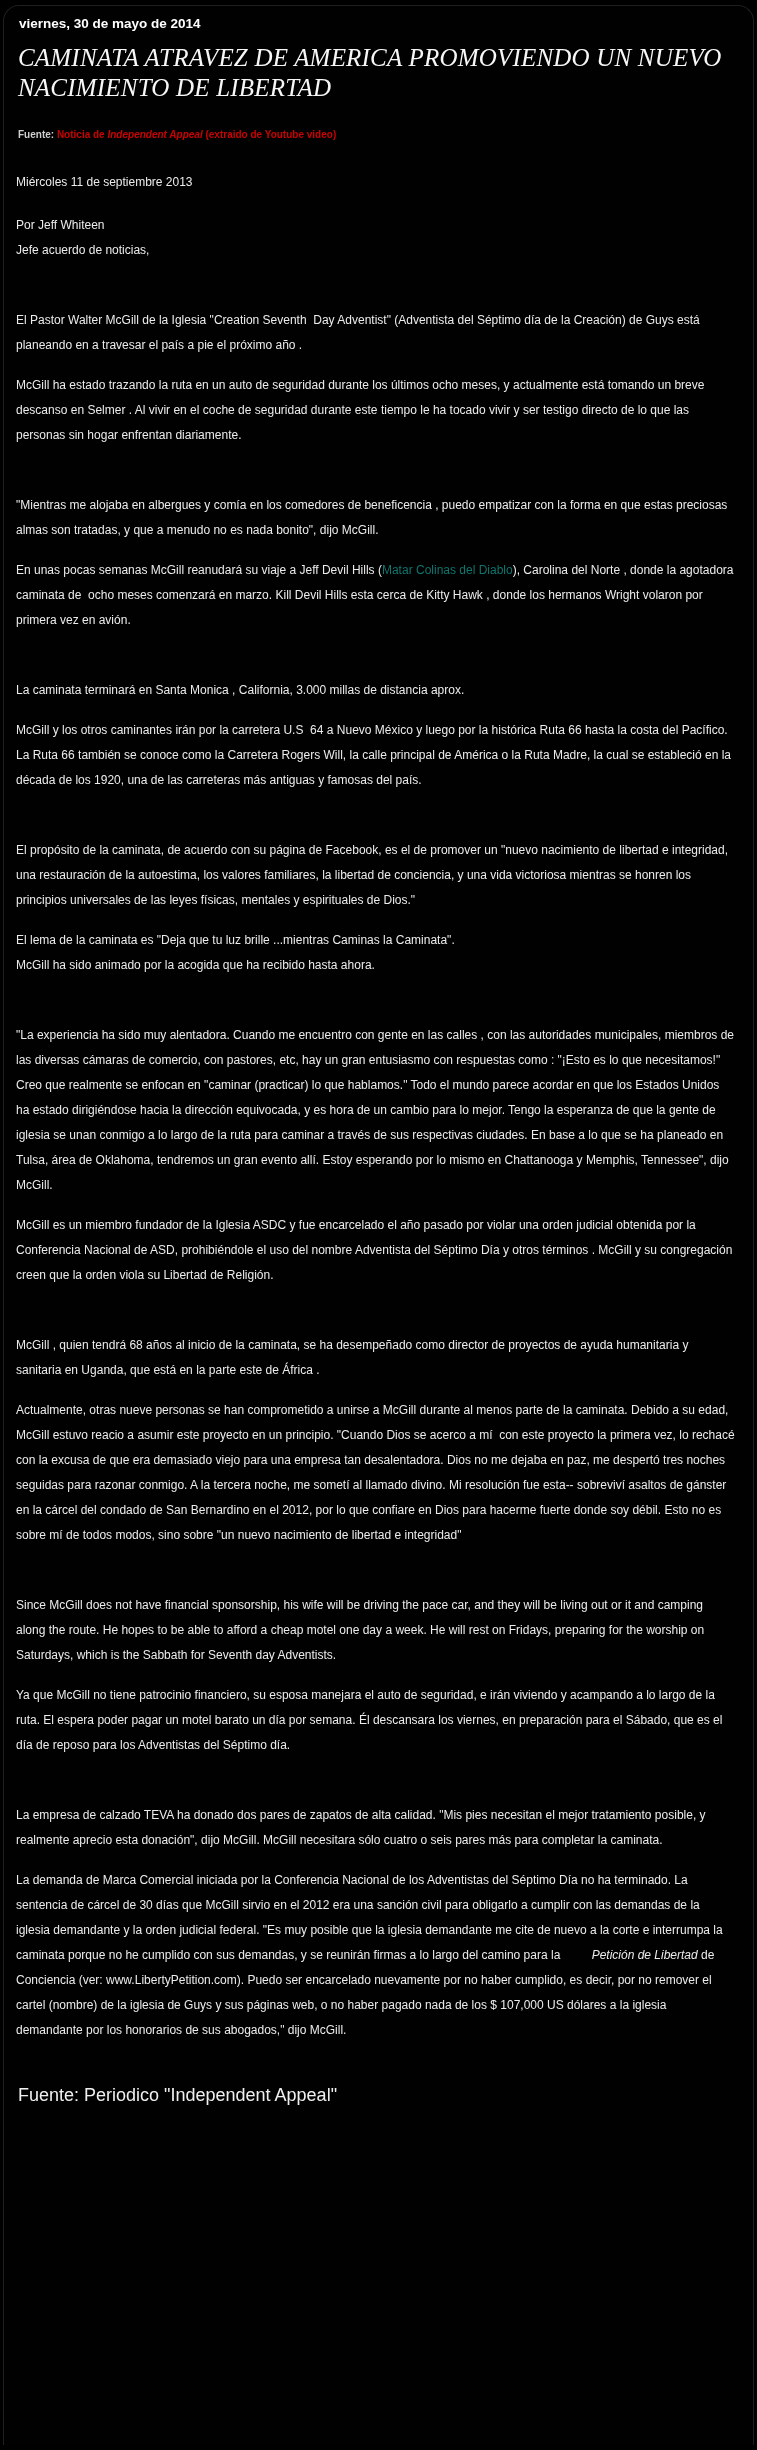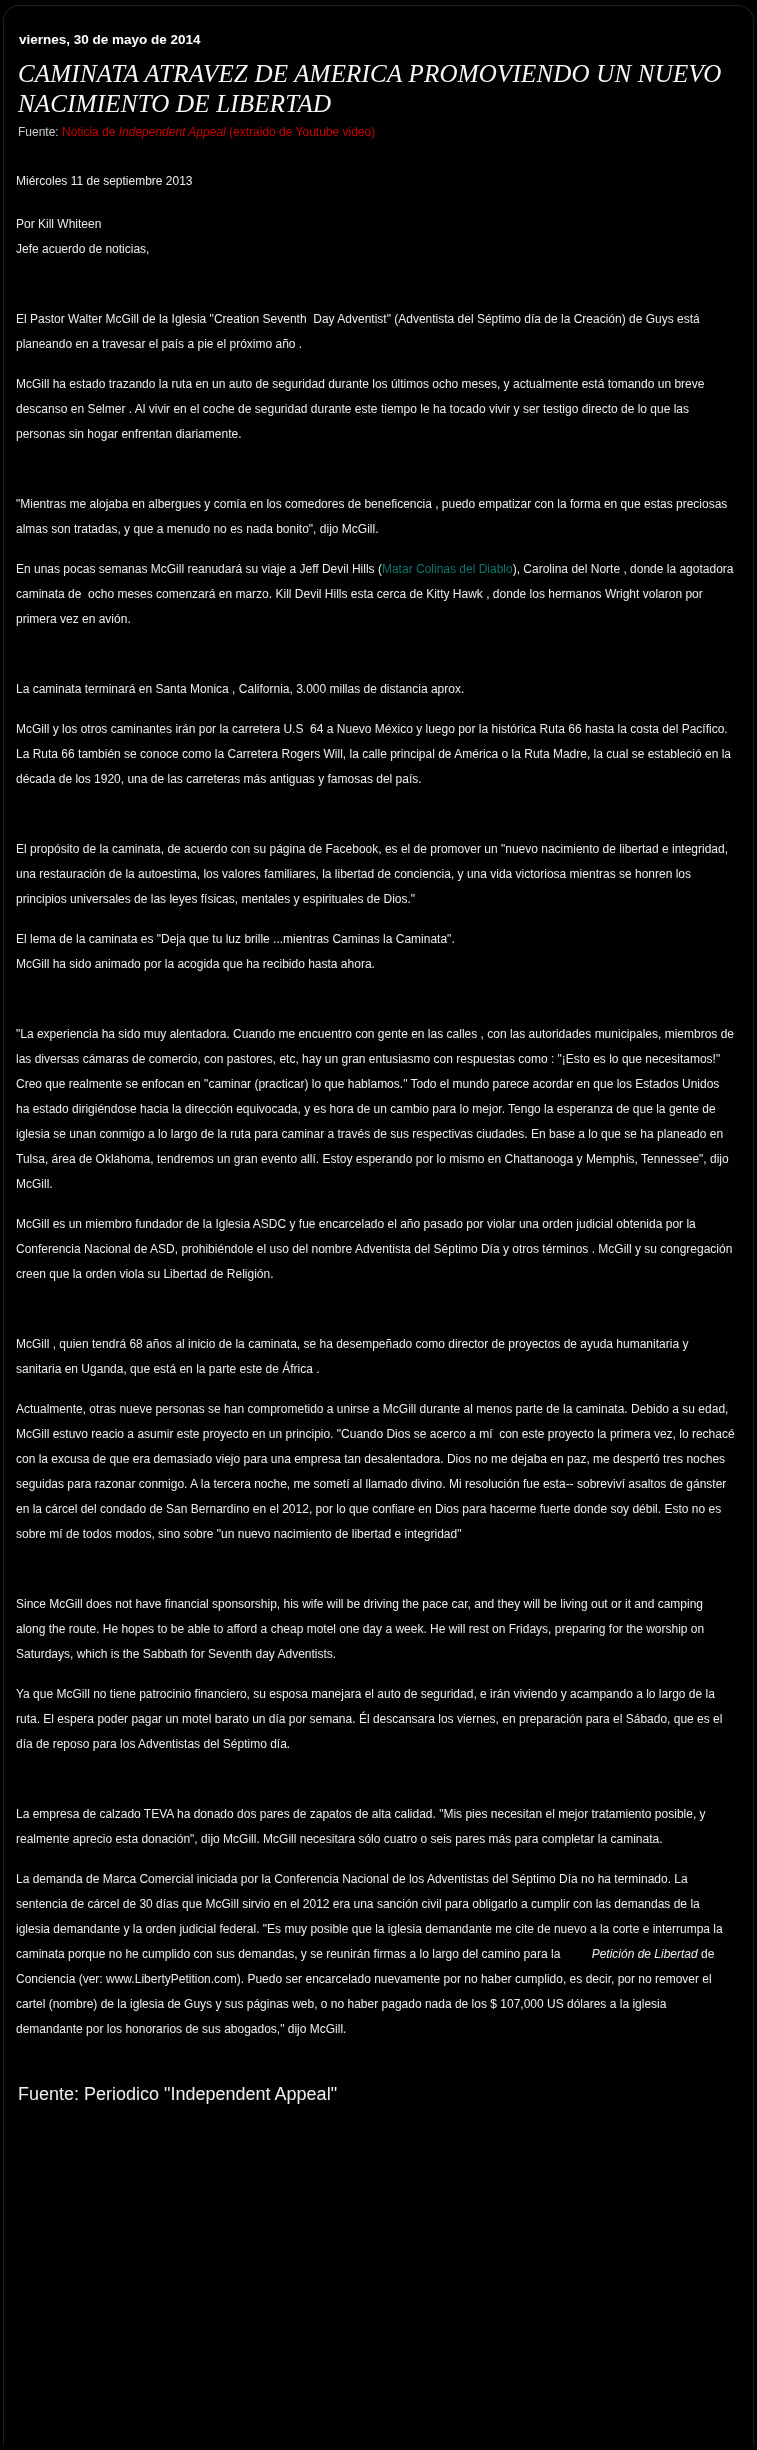--- a/index.html
+++ b/index.html
@@ -4,21 +4,21 @@
 <style>
   html, body { margin: 0; padding: 0; background: #000; }
   body { width: 757px; font-family: "Liberation Sans", sans-serif; }
 
   .content-box {
     margin: 5px 3px 0 3px;
     background: #010101;
     border: 1px solid #1f1f1f;
     border-bottom: none;
     border-radius: 16px 16px 0 0;
-    padding: 24px 18px 10px 12px;
+    padding: 8px 18px 10px 12px;
     box-sizing: border-box;
     min-height: 2440px;
   }
 
   .post-date {
     color: #ffffff;
     font-size: 13.5px;
     font-weight: bold;
     margin: 2px 0 0 3px;
   }
@@ -28,23 +28,23 @@
     font-family: "Liberation Serif", serif;
     font-weight: 400;
     font-size: 25px;
     line-height: 30px;
     letter-spacing: 0.2px;
     margin: 12px 0 0 2px;
     font-style: italic;
   }
 
   .source-line {
-    font-size: 12px;
-    font-weight: normal;
-    margin: 6px 0 0 2px;
+    font-size: 10px;
+    font-weight: bold;
+    margin: 26px 0 0 2px;
   }
   .source-label { color: #cfcfcf; }
   .source-text  { color: #cc0000; }
   .source-text em { font-style: italic; }
 
   .article {
     color: #ececec;
     font-size: 12px;
     line-height: 25px;
   }
@@ -72,21 +72,21 @@
     <div class="post-date">viernes, 30 de mayo de 2014</div>
 
     <h1 class="title">CAMINATA ATRAVEZ DE AMERICA PROMOVIENDO UN NUEVO NACIMIENTO DE LIBERTAD</h1>
 
     <div class="source-line"><span class="source-label">Fuente:</span><span class="source-text"><span> Noticia de </span><em>Independent Appeal</em><span> (extraido de Youtube video)</span></span></div>
 
     <div class="article">
 
       <p class="article-date">Miércoles 11 de septiembre 2013</p>
 
-      <p class="byline"><span class="block">Por Kill Whiteen</span><span class="block">Jefe acuerdo de noticias,</span></p>
+      <p class="byline"><span class="block">Por Jeff Whiteen</span><span class="block">Jefe acuerdo de noticias,</span></p>
 
       <p class="gap">El Pastor Walter McGill de la Iglesia "Creation Seventh  Day Adventist" (Adventista del Séptimo día de la Creación) de Guys está planeando en a travesar el país a pie el próximo año .</p>
 
       <p>McGill ha estado trazando la ruta en un auto de seguridad durante los últimos ocho meses, y actualmente está tomando un breve descanso en Selmer . Al vivir en el coche de seguridad durante este tiempo le ha tocado vivir y ser testigo directo de lo que las personas sin hogar enfrentan diariamente.</p>
 
       <p class="gap">"Mientras me alojaba en albergues y comía en los comedores de beneficencia , puedo empatizar con la forma en que estas preciosas almas son tratadas, y que a menudo no es nada bonito", dijo McGill.</p>
 
       <p><span>En unas pocas semanas McGill reanudará su viaje a Jeff Devil Hills (</span><span class="dim">Matar Colinas del Diablo</span><span>), Carolina del Norte , donde la agotadora caminata de  ocho meses comenzará en marzo. Kill Devil Hills esta cerca de Kitty Hawk , donde los hermanos Wright volaron por primera vez en avión.</span></p>
 
       <p class="gap">La caminata terminará en Santa Monica , California, 3.000 millas de distancia aprox.</p>

